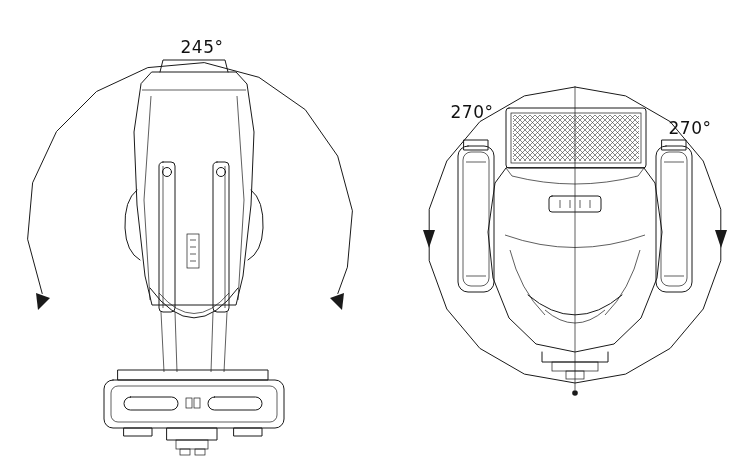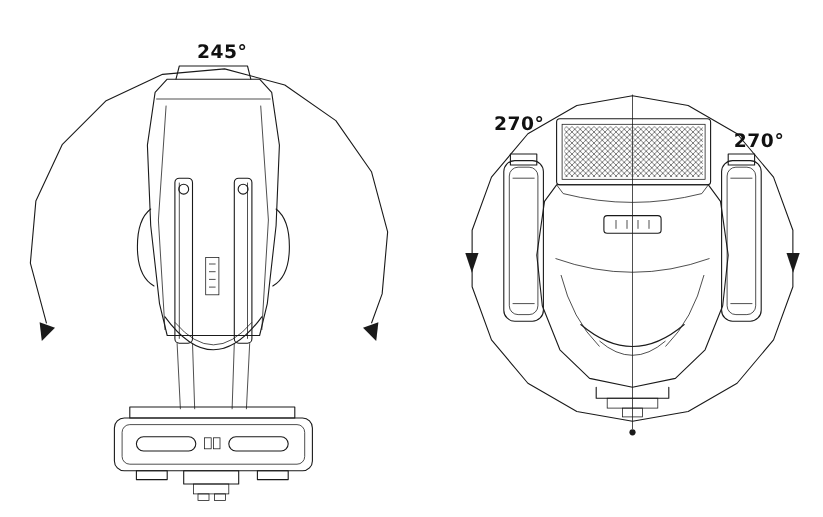--- a/index.html
+++ b/index.html
@@ -2,21 +2,20 @@
 <html><head>
 <meta charset="utf-8">
 <style>
   html,body{margin:0;padding:0;background:#ffffff;}
   .canvas{
     position:relative;
     width:748px;height:470px;
     background:#ffffff;
     font-family:"DejaVu Sans", sans-serif;
     overflow:hidden;
-    font-weight:bold;
   }
   svg{display:block;}
   text{
     font-family:"DejaVu Sans", sans-serif;
     font-size:17px;
     fill:#111111;
     letter-spacing:0.5px;
   }
   .ln{stroke:#1a1a1a;stroke-width:1;fill:none;stroke-linejoin:round;stroke-linecap:round;}
   .ln-thin{stroke:#1a1a1a;stroke-width:0.7;fill:none;}

